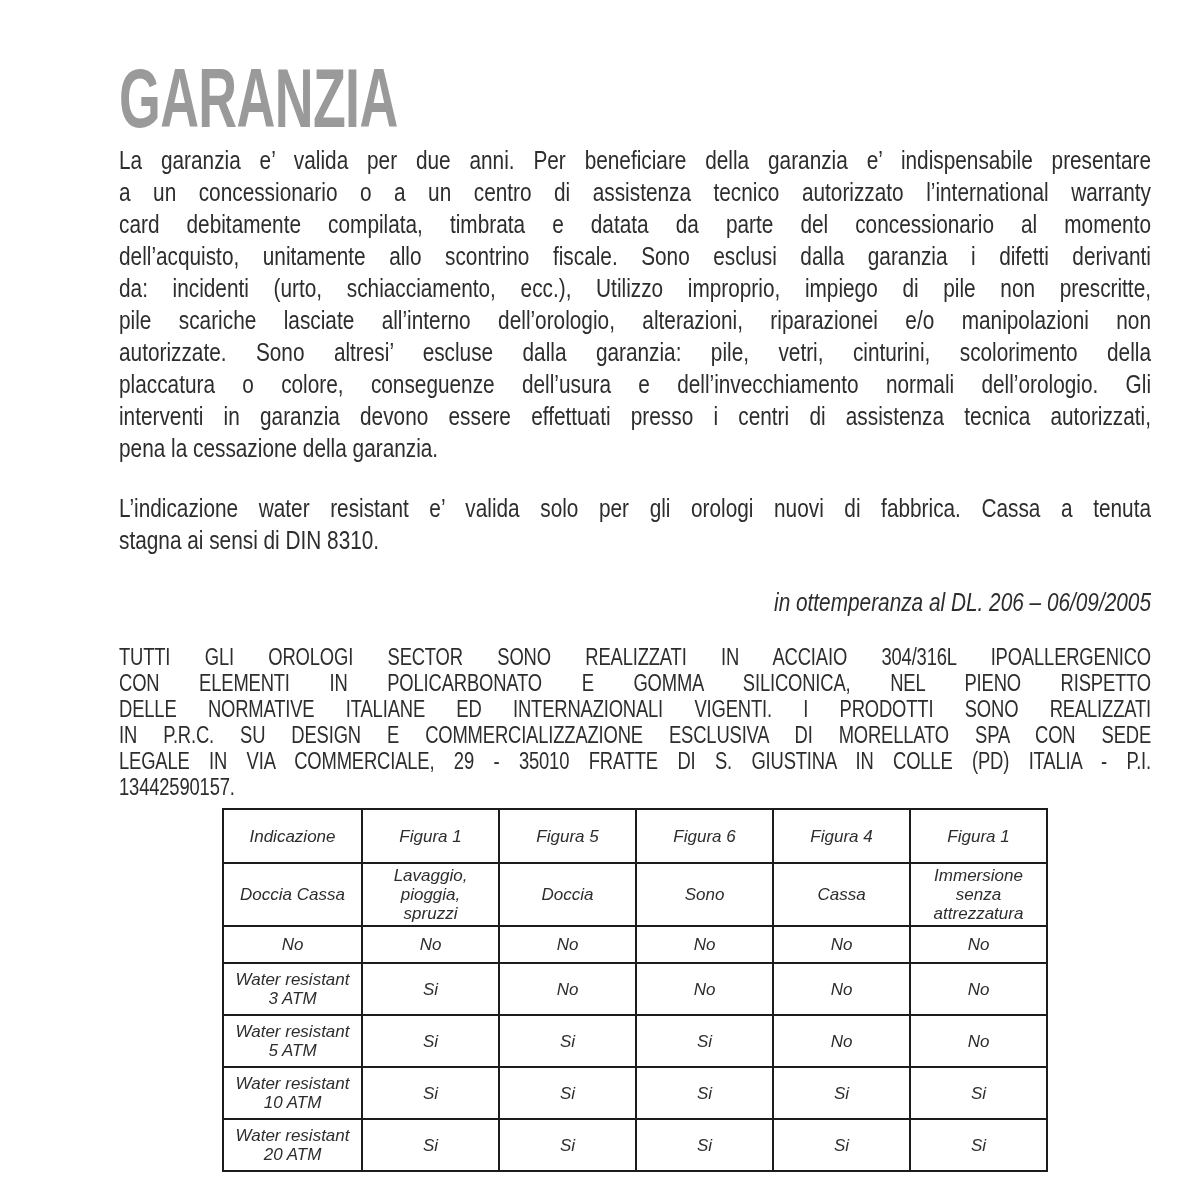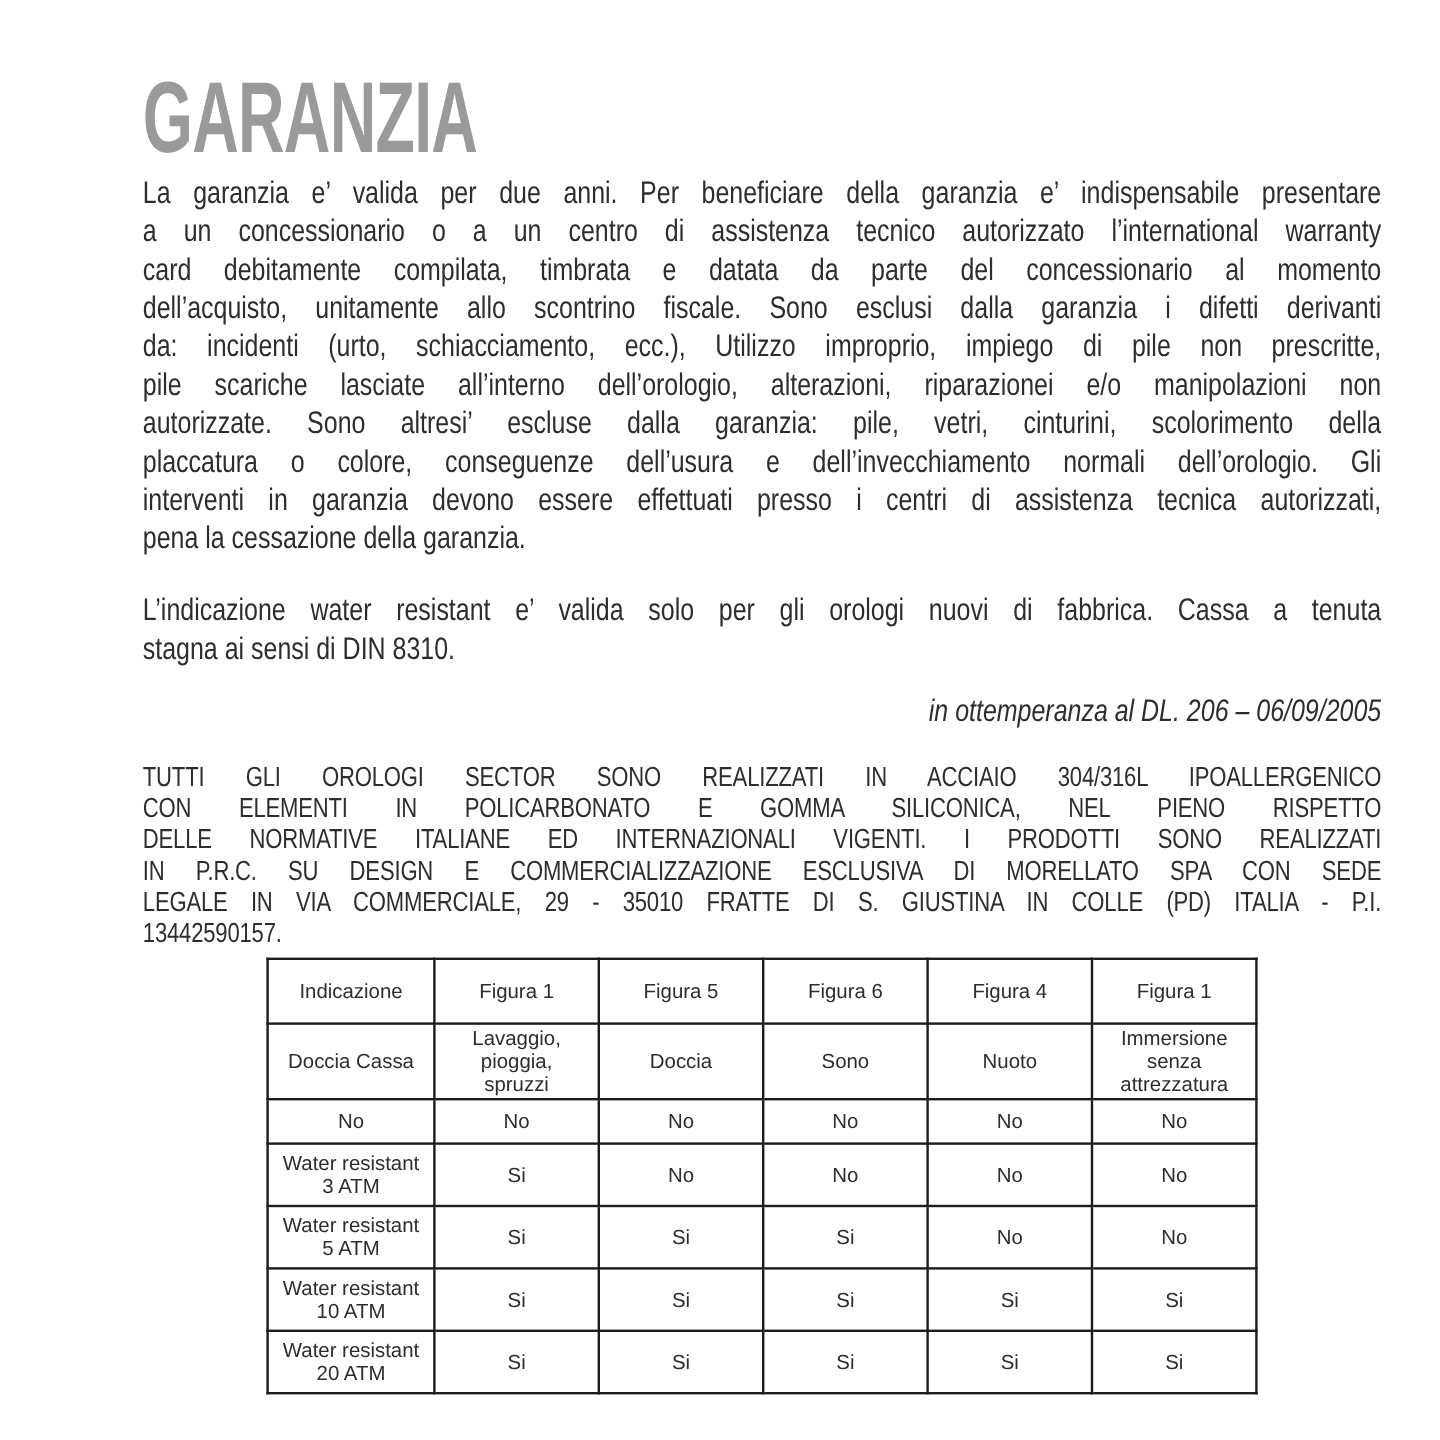--- a/index.html
+++ b/index.html
@@ -30,21 +30,21 @@
     transform: scaleX(0.8);
     transform-origin: left top;
   }
   .para { font-size: 26px; line-height: 32px; }
   .para .tline { text-align: justify; text-align-last: justify; }
   .para .tline.last { text-align-last: left; }
 
   .p1 { margin-top: 4px; }
   .p2 { margin-top: 28px; }
 
-  .compliance-row { margin-top: 20px; }
+  .compliance-row { margin-top: 30px; }
   .cond-r {
     width: 1290px;
     margin-left: -258px;
     transform: scaleX(0.8);
     transform-origin: right top;
     text-align: right;
   }
   .compliance {
     font-size: 26px; line-height: 32px;
     font-style: italic;
@@ -64,20 +64,21 @@
   }
   table.wr col.col-ind { width: 139px; }
   table.wr col.col-fig { width: 137px; }
   table.wr th, table.wr td {
     border: 2px solid var(--table-border, #1c1c1c);
     text-align: center;
     vertical-align: middle;
     font-weight: normal;
     white-space: pre-line;
     padding: 2px 3px;
+    font-style: italic;
   }
   tr.rh  th { height: 48px; }
   tr.r0 td { height: 50px; margin-top: 10px; }
   tr.r1 td { height: 31px; }
   tr.r2 td, tr.r3 td, tr.r4 td, tr.r5 td { height: 46px; margin-top: 32px; }
 </style>
 </head>
 <body style="--title-gray: #9a9a9a; --body-text: #2d2d2d; --table-border: #1c1c1c;">
 
 <div class="page">
@@ -134,21 +135,21 @@
           <th>Figura 1</th>
         </tr>
     </thead>
     <tbody>
         <tr class="r0">
           <td>Doccia Cassa</td>
           <td>Lavaggio, pioggia,
 spruzzi</td>
           <td>Doccia</td>
           <td>Sono</td>
-          <td>Nuoto</td>
+          <td>Cassa</td>
           <td>Immersione senza
 attrezzatura</td>
         </tr>
         <tr class="r1">
           <td>No</td>
           <td>No</td>
           <td>No</td>
           <td>No</td>
           <td>No</td>
           <td>No</td>

